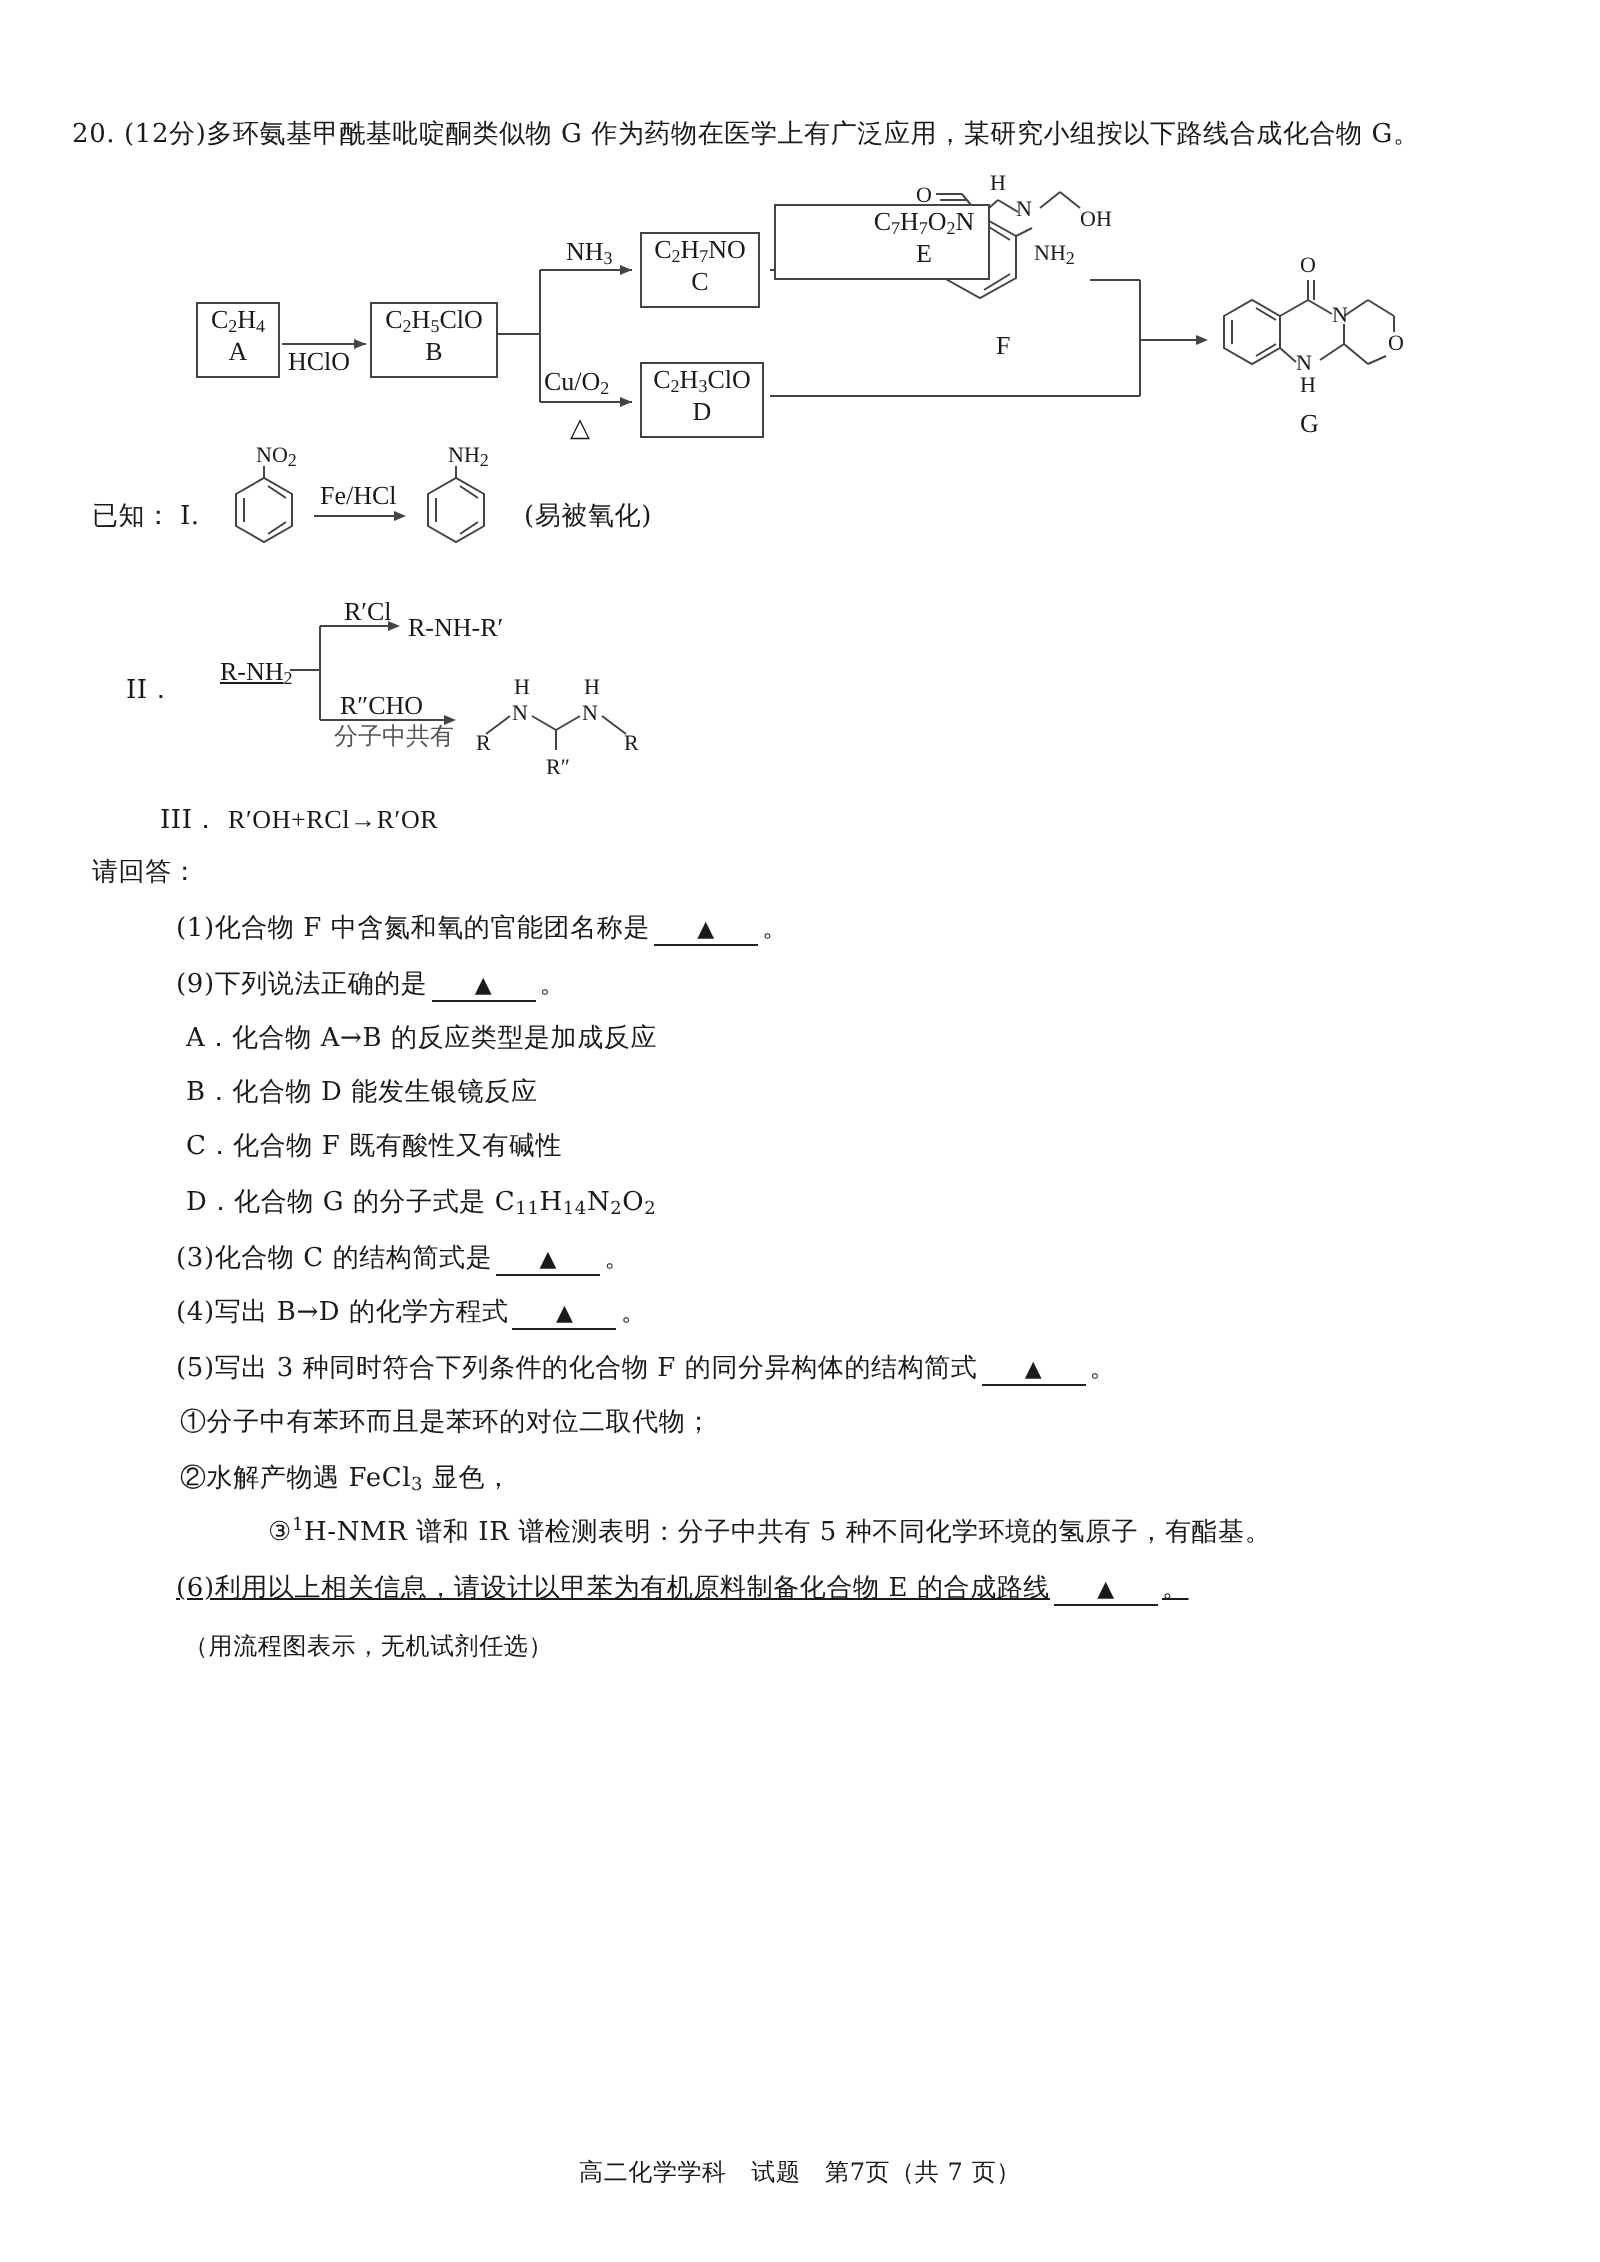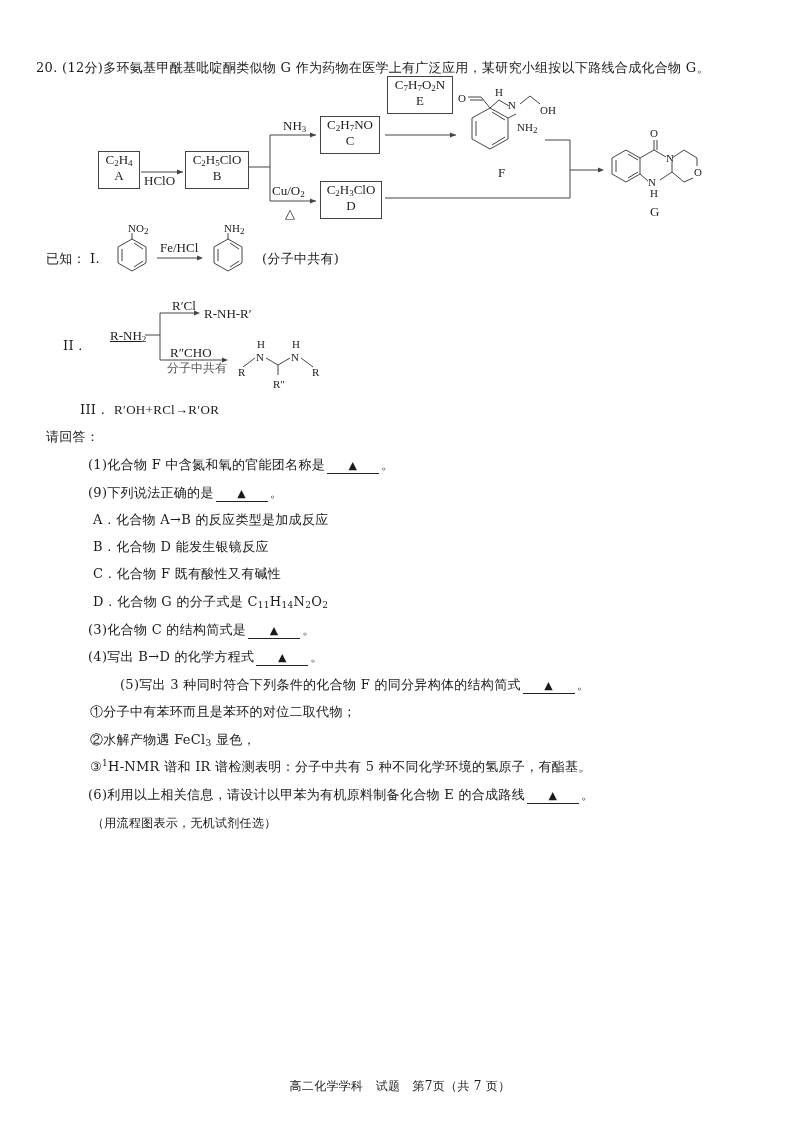--- a/index.html
+++ b/index.html
@@ -107,21 +107,21 @@
   <div class="box" style="left:320px;top:116px;width:58px;height:36px;">
     <div>C<sub>2</sub>H<sub>7</sub>NO</div>
     <div>C</div>
   </div>
 
   <div class="box" style="left:320px;top:181px;width:60px;height:36px;">
     <div>C<sub>2</sub>H<sub>3</sub>ClO</div>
     <div>D</div>
   </div>
 
-  <div class="box" style="left:387px;top:76px;width:64px;height:36px;">
+  <div class="box" style="left:387px;top:102px;width:64px;height:36px;padding-left:42px;">
     <div>C<sub>7</sub>H<sub>7</sub>O<sub>2</sub>N</div>
     <div>E</div>
   </div>
 
   <span class="lbl" style="left:458px;top:91px;font-size:11px;">O</span>
   <span class="lbl" style="left:495px;top:85px;font-size:11px;">H</span>
   <span class="lbl" style="left:508px;top:98px;font-size:11px;">N</span>
   <span class="lbl" style="left:540px;top:103px;font-size:11px;">OH</span>
   <span class="lbl" style="left:517px;top:120px;font-size:11px;">NH<sub>2</sub></span>
   <span class="lbl" style="left:498px;top:165px;">F</span>
@@ -149,21 +149,21 @@
       <line x1="218" y1="24" x2="218" y2="36"></line>
       <line x1="230" y1="42" x2="239" y2="36"></line>
       <line x1="230" y1="18" x2="239" y2="24"></line>
       <line x1="228" y1="14" x2="228" y2="8"></line>
     </g>
     <polygon points="203,33 197,30.5 197,35.5" fill="#444"></polygon>
   </svg>
   <span class="lbl" style="left:128px;top:-4px;font-size:11px;">NO<sub>2</sub></span>
   <span class="lbl" style="left:160px;top:15px;">Fe/HCl</span>
   <span class="lbl" style="left:224px;top:-4px;font-size:11px;">NH<sub>2</sub></span>
-  <span class="abs txt" style="left:262px;top:25px;">(分子中共有)</span>
+  <span class="abs txt" style="left:262px;top:25px;">(易被氧化)</span>
 </div>
 
 <div class="abs" style="left:0;top:295px;width:800px;height:110px;">
   <svg width="800" height="110">
     <g stroke="#444" stroke-width="1" fill="none">
       <line x1="145" y1="40" x2="160" y2="40"></line>
       <line x1="160" y1="18" x2="160" y2="65"></line>
       <line x1="160" y1="18" x2="196" y2="18"></line>
       <line x1="160" y1="65" x2="224" y2="65"></line>
       <line x1="243" y1="72" x2="255" y2="63"></line>
@@ -219,26 +219,26 @@
 </div>
 
 <div class="abs txt q" style="top:621px;">
   <span>(3)化合物 C 的结构简式是</span><span class="blank">▲</span><span>。</span>
 </div>
 
 <div class="abs txt q" style="top:648px;">
   <span>(4)写出 B→D 的化学方程式</span><span class="blank">▲</span><span>。</span>
 </div>
 
-<div class="abs txt q" style="top:676px;margin-left:32px;">
+<div class="abs txt q" style="top:676px;">
   <span>(5)写出 3 种同时符合下列条件的化合物 F 的同分异构体的结构简式</span><span class="blank">▲</span><span>。</span>
 </div>
 
 <div class="abs txt cond" style="top:703px;">①分子中有苯环而且是苯环的对位二取代物；</div>
 <div class="abs txt cond" style="top:731px;">②水解产物遇 FeCl<sub>3</sub> 显色，</div>
-<div class="abs txt cond" style="top:758px;">③<sup>1</sup>H-NMR 谱和 IR 谱检测表明：分子中共有 5 种不同化学环境的氢原子，有酯基。</div>
-
-<div class="abs txt q" style="top:786px;">
+<div class="abs txt cond" style="top:758px;margin-left:44px;">③<sup>1</sup>H-NMR 谱和 IR 谱检测表明：分子中共有 5 种不同化学环境的氢原子，有酯基。</div>
+
+<div class="abs txt q" style="top:786px;text-decoration:underline;">
   <span>(6)利用以上相关信息，请设计以甲苯为有机原料制备化合物 E 的合成路线</span><span class="blank">▲</span><span>。</span>
 </div>
 <div class="abs txt" style="left:92px;top:814px;font-size:12px;">（用流程图表示，无机试剂任选）</div>
 
 <div class="abs txt footer" style="left:0;top:1077px;width:800px;text-align:center;">高二化学学科　试题　第7页（共 7 页）</div>
 
 </body></html>

